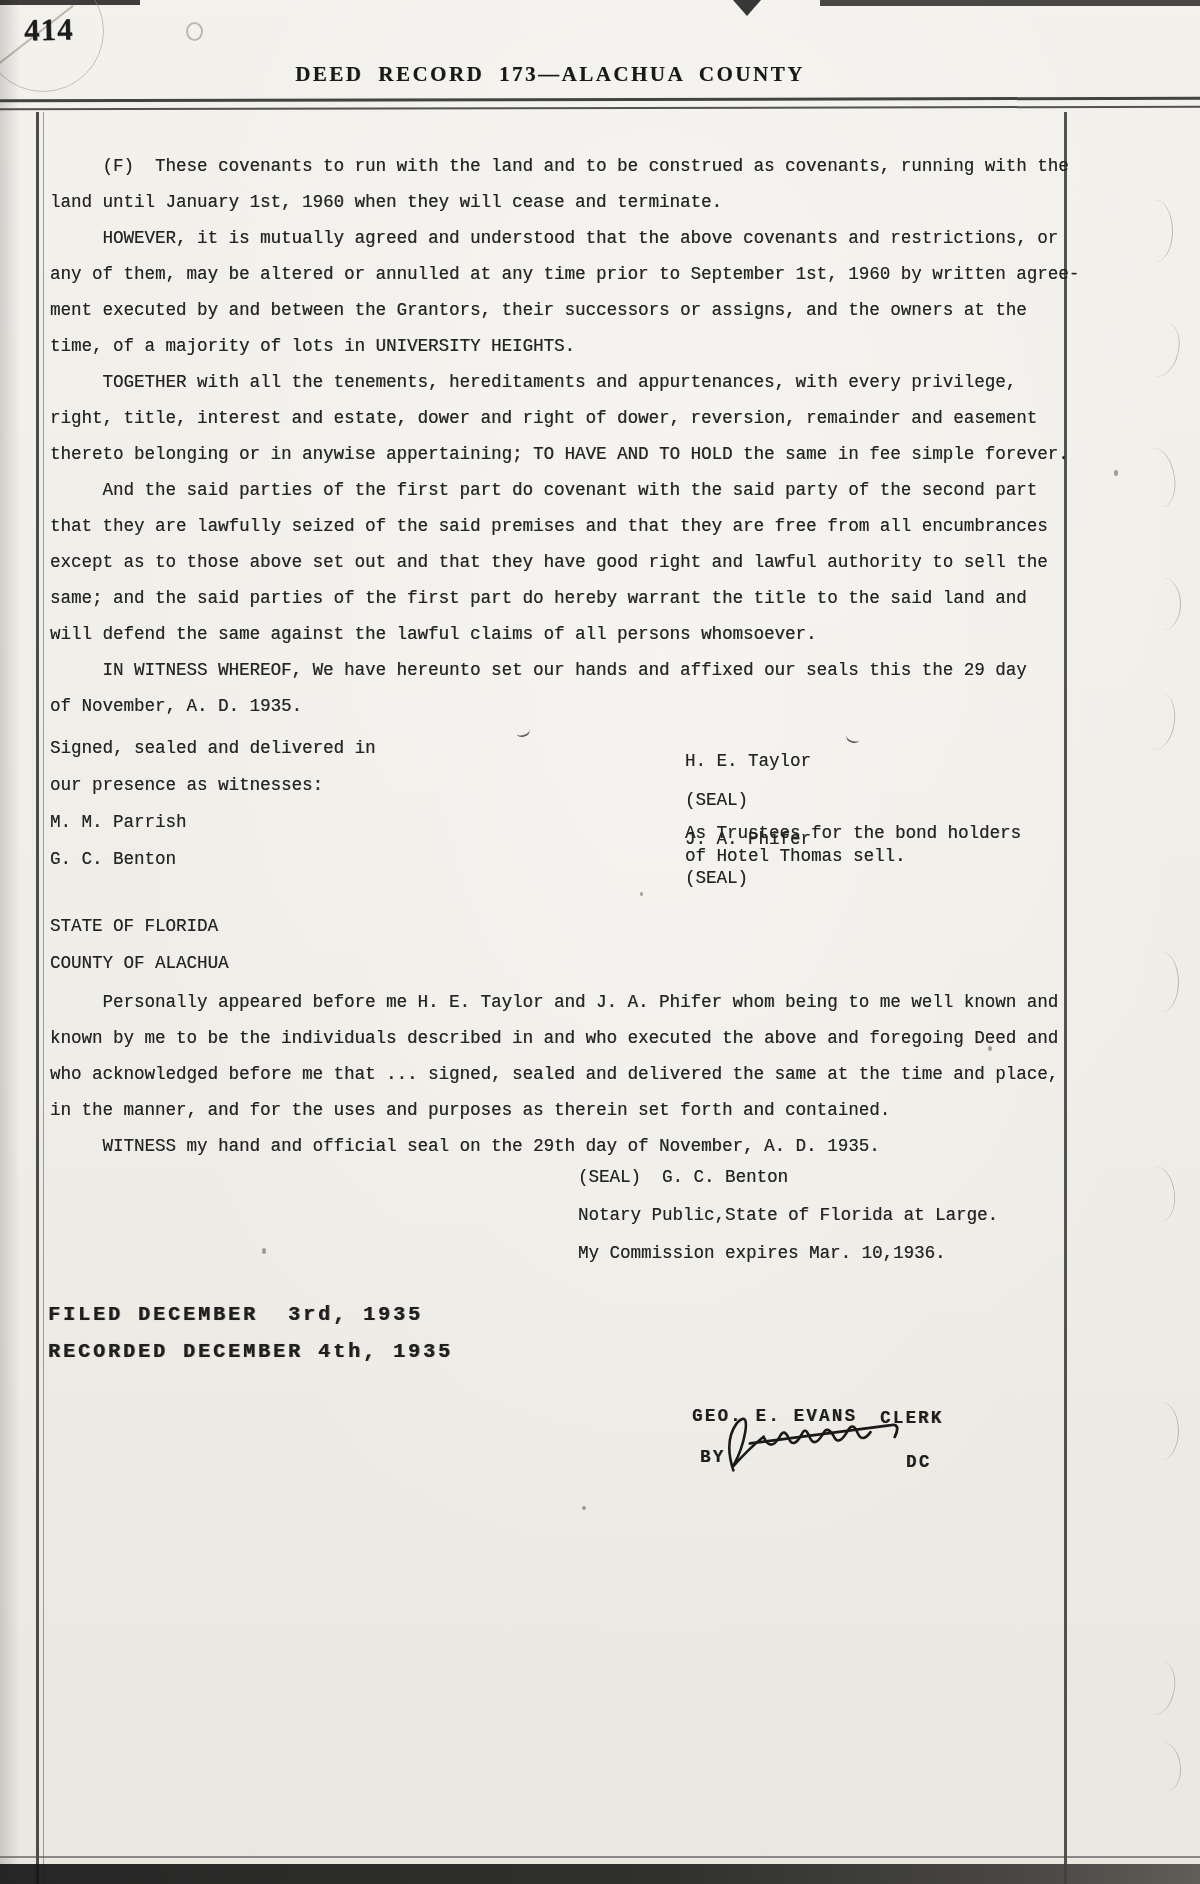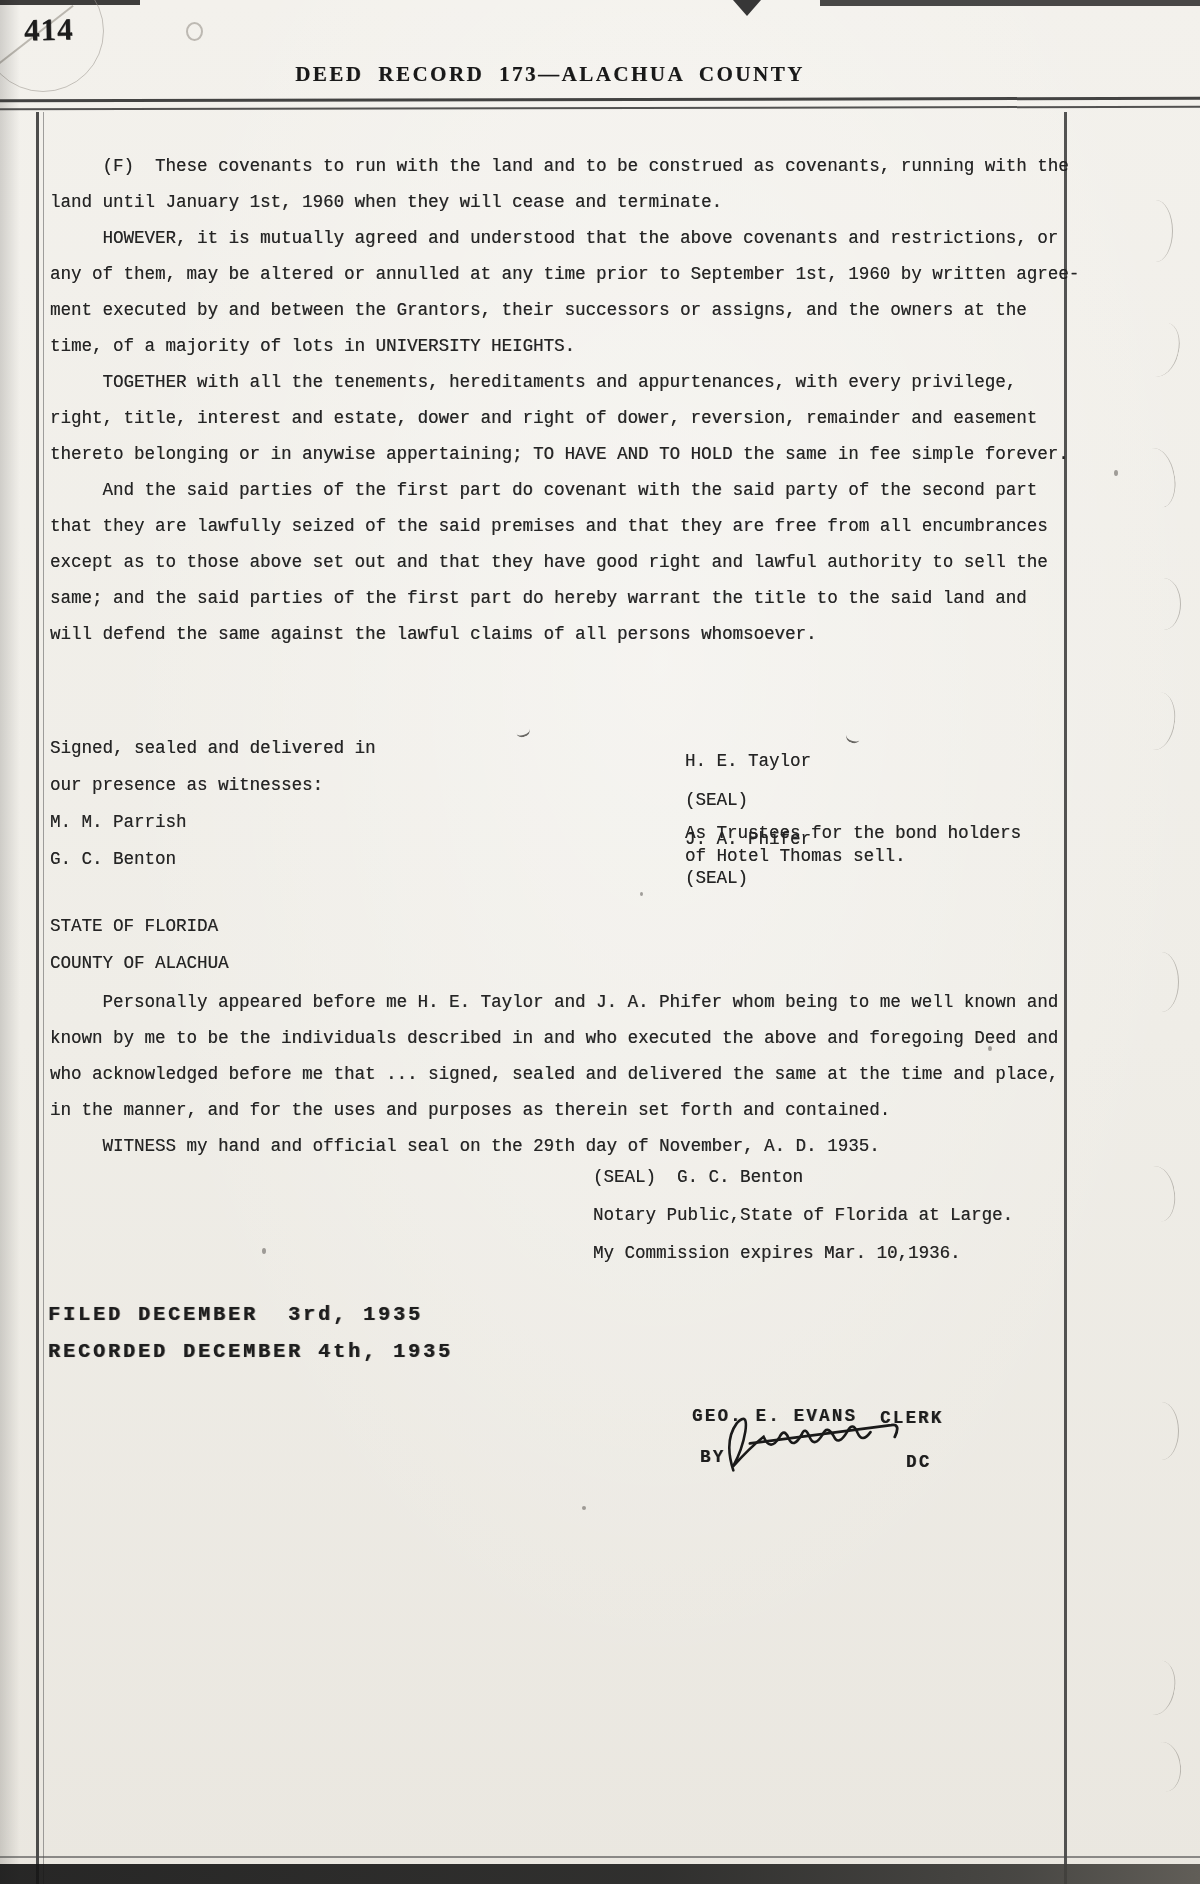--- a/index.html
+++ b/index.html
@@ -34,21 +34,21 @@
   }
   .rule{position:absolute;left:0;width:1200px;background:#2a2a2a;}
   .rule-a{top:98px;height:3px;opacity:.88;transform:rotate(-0.12deg);}
   .rule-b{top:107px;height:2px;opacity:.8;transform:rotate(-0.12deg);}
   .frame{position:absolute;background:#2f2f2f;}
   .frame-left-outer{left:36px;top:112px;width:3px;height:1772px;opacity:.85;}
   .frame-left-inner{left:43px;top:112px;width:1px;height:1772px;background:#666;opacity:.6;}
   .frame-right{left:1064px;top:112px;width:2.5px;height:1772px;opacity:.82;}
   .flow{line-height:36px;}
   .lh37{line-height:37px;}
-  .lh38{line-height:38px;margin-left:15px;}
+  .lh38{line-height:38px;}
   .lh39{line-height:39px;}
   .lh23{line-height:23px;}
   .signer-row{display:flex;flex-direction:column;}
   .signer-name{width:190px;white-space:pre;}
   .stamp{
     font-size:20px;letter-spacing:3px;font-weight:bold;color:#1e1e1e;
     text-shadow:1px 0 0 rgba(30,30,30,.45), 0.5px 0.4px 0.8px rgba(0,0,0,.4);
     line-height:37px;
   }
   .clerk-text{
@@ -109,20 +109,22 @@
         <div class="tline">thereto belonging or in anywise appertaining; TO HAVE AND TO HOLD the same in fee simple forever.</div>
       </div>
     <div>
         <div class="tline">     And the said parties of the first part do covenant with the said party of the second part</div>
         <div class="tline">that they are lawfully seized of the said premises and that they are free from all encumbrances</div>
         <div class="tline">except as to those above set out and that they have good right and lawful authority to sell the</div>
         <div class="tline">same; and the said parties of the first part do hereby warrant the title to the said land and</div>
         <div class="tline">will defend the same against the lawful claims of all persons whomsoever.</div>
       </div>
     <div>
+        <div class="tline">     IN WITNESS WHEREOF, We have hereunto set our hands and affixed our seals this the 29 day</div>
+        <div class="tline">of November, A. D. 1935.</div>
       </div>
   </div>
 
   <div class="abs typewriter lh37" style="left:50px;top:730px;">
       <div class="tline">Signed, sealed and delivered in</div>
       <div class="tline">our presence as witnesses:</div>
       <div class="tline">M. M. Parrish</div>
       <div class="tline">G. C. Benton</div>
     </div>
 

